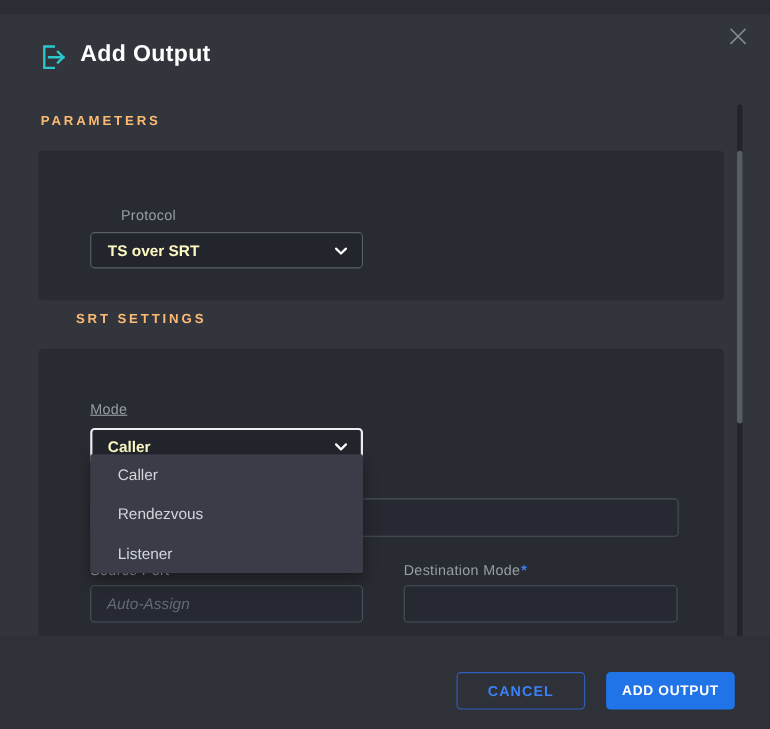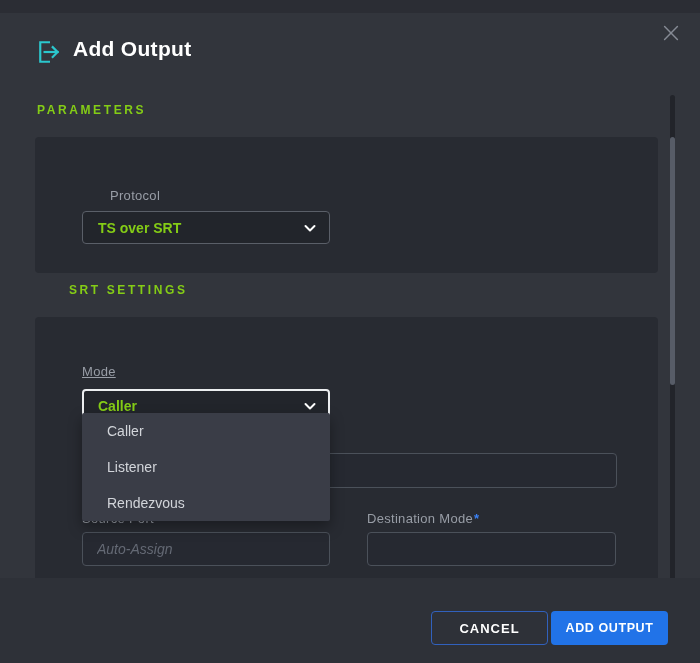--- a/index.html
+++ b/index.html
@@ -11,36 +11,36 @@
 
   
   .hdr { position:absolute; left:0; top:0; width:100%; height:82px; }
   .hdr-icon { position:absolute; left:37px; top:26px; width:26px; height:26px; }
   .hdr-title { position:absolute; left:73px; top:24px; font-size:21px; font-weight:600;
                color:#ffffff; letter-spacing:0.3px; }
   .close-btn { position:absolute; right:17px; top:9px; width:24px; height:24px;
                background:none; border:none; cursor:pointer; }
 
   
-  .sect { position:absolute; left:37px; font-size:12px; font-weight:600; color:#84cc16;
+  .sect { position:absolute; left:37px; font-size:12px; font-weight:600; color:#fdba74;
           letter-spacing:2.6px; }
   .sect-params { top:90px; }
   .sect-srt { top:270px;margin-left:32px; }
 
   
   .panel { position:absolute; left:35px; width:623px; background:#282b32; border-radius:4px; }
   .panel-params { top:124px; height:136px; }
   .panel-srt { top:304px; height:261px; border-radius:4px 4px 0 0; }
 
   .fld-label { position:absolute; font-size:13px; color:#989da6; letter-spacing:0.3px; }
 
   .select { position:absolute; width:248px; height:33px; background:#22252b;
             border:1px solid #5a5f68; border-radius:4px; display:flex; align-items:center;
             justify-content:space-between; padding:0 12px 0 15px; cursor:pointer; }
-  .select .val { color:#84cc16; font-size:14px; font-weight:700; }
+  .select .val { color:#fef9c3; font-size:14px; font-weight:700; }
   .select.open { border:2px solid #eceef0; padding:0 11px 0 14px; }
 
   .chev { width:14px; height:14px; flex:0 0 auto; }
 
   .menu { position:absolute; left:47px; top:96px; width:248px; height:108px; background:#3a3d47;
           border-radius:2px; box-shadow:0 6px 14px rgba(0,0,0,0.35); z-index:6; }
   .menu .opt { height:36px; display:flex; align-items:center; padding-left:25px;
                color:#d2d5da; font-size:14px; cursor:pointer; }
 
   .tinput { position:absolute; height:34px; background:#262931; border:1px solid #4b515a;
@@ -59,21 +59,21 @@
   .sbar { position:absolute; left:670px; top:95px; width:5px; height:490px;
           background:#22242a; border-radius:3px; }
   .sbar-thumb { position:absolute; left:0; top:42px; width:5px; height:248px;
                 background:#575c67; border-radius:3px; cursor:grab; }
 
   
   .footer { position:absolute; left:0; top:565px; width:700px; height:85px; background:#2e3138; }
   .btn { position:absolute; top:33px; height:34px; border-radius:4px; font-weight:700;
          cursor:pointer; font-family:"Liberation Sans", sans-serif; }
   .btn-cancel { left:415px; width:117px; background:transparent; border:1px solid #3161bd;
-                color:#ffffff; font-size:13px; letter-spacing:1px;margin-left:16px; }
+                color:#3b82f6; font-size:13px; letter-spacing:1px; }
   .btn-submit { left:551px; width:117px; background:#2173e8; border:none; color:#ffffff;
                 font-size:12.5px; letter-spacing:0.6px; }
 </style>
 </head>
 <body>
 
 <div class="stage">
   <div class="modal">
 
     <div class="hdr">
@@ -119,22 +119,22 @@
           <svg viewBox="0 0 14 14" width="14" height="14" fill="none" stroke="#ffffff" stroke-width="2" stroke-linecap="round" stroke-linejoin="round">
             <path d="M2.5 5 L7 9.5 L11.5 5"></path>
           </svg>
         </span>
       </div>
 
       <input class="tinput obscured" style="">
 
       <div class="menu">
         <div class="opt">Caller</div>
+        <div class="opt">Rendezvous</div>
         <div class="opt">Listener</div>
-        <div class="opt">Rendezvous</div>
       </div>
 
       <div class="fld-label src-label">Source Port</div>
       <input class="tinput src-input" placeholder="Auto-Assign" style="">
 
       <div class="fld-label dst-label">
         <span>Destination Mode</span><span class="req">*</span>
       </div>
       <input class="tinput dst-input" style="">
     </div>

